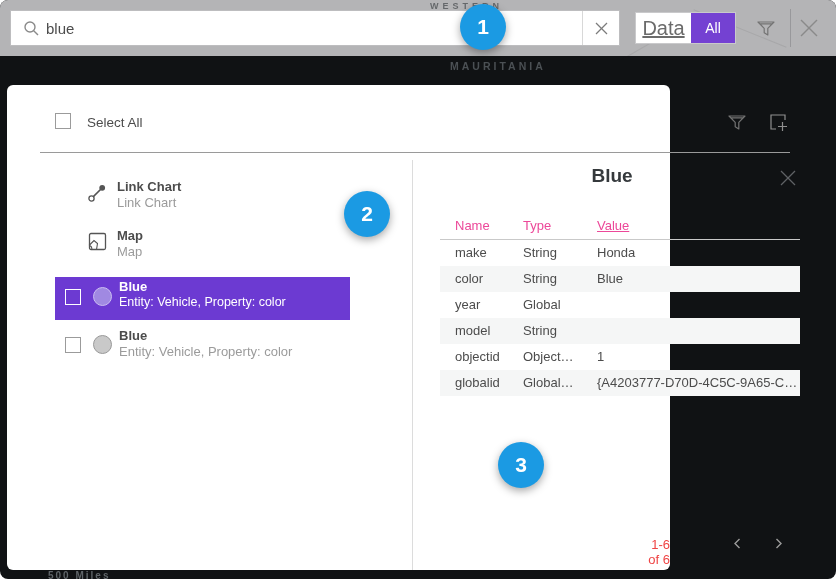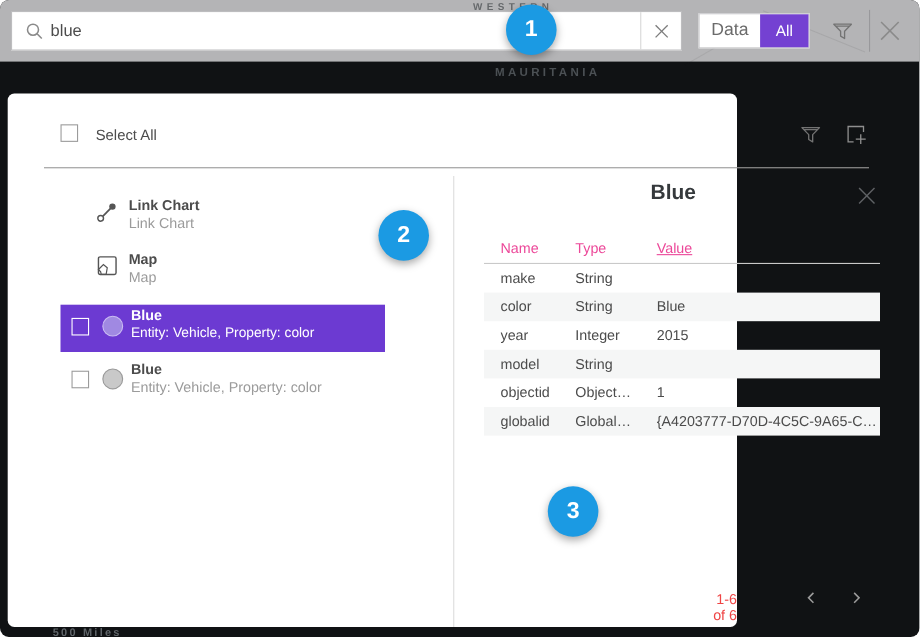--- a/index.html
+++ b/index.html
@@ -9,21 +9,21 @@
   
   .topbar{position:absolute;left:0;top:0;width:836px;height:56px;background:#b4b4b6;}
   .map-label-western{position:absolute;left:430px;top:1px;font-size:9px;font-weight:bold;letter-spacing:4px;color:rgba(48,53,57,0.6);}
   .boundary-a{position:absolute;left:690px;top:28px;width:100px;height:1px;background:rgba(30,30,30,0.08);transform:rotate(22deg);}
   .boundary-b{position:absolute;left:618px;top:44px;width:60px;height:1px;background:rgba(30,30,30,0.07);transform:rotate(-30deg);}
   .search-box{position:absolute;left:10px;top:10px;width:610px;height:36px;background:#ffffff;border:1px solid #bdbdbf;box-sizing:border-box;display:flex;align-items:center;}
   .search-input{flex:1;height:32px;border:none;outline:none;font-family:inherit;font-size:15px;color:#4c4c4c;padding:0 8px 0 6px;background:transparent;}
   .search-glyph{margin-left:12px;display:flex;align-items:center;}
   .clear-btn{width:36px;height:100%;border-left:1px solid #d8d8d8;display:flex;align-items:center;justify-content:center;cursor:pointer;}
   .scope{position:absolute;left:635px;top:12px;width:101px;height:32px;background:#fff;border:1px solid #c9c9cb;box-sizing:border-box;display:flex;}
-  .scope-data{flex:1;display:flex;align-items:center;justify-content:center;font-size:16px;color:#6b6b6b;cursor:pointer;}
+  .scope-data{flex:1;display:flex;align-items:center;justify-content:center;font-size:20px;color:#6b6b6b;cursor:pointer;text-decoration:underline;}
   .scope-all{width:44px;display:flex;align-items:center;justify-content:center;font-size:14px;color:#fff;background:#7441d2;cursor:pointer;}
   .tb-funnel{position:absolute;left:755px;top:17px;cursor:pointer;}
   .tb-divider{position:absolute;left:790px;top:9px;width:1px;height:38px;background:#98989b;}
   .tb-close{position:absolute;left:797px;top:16px;cursor:pointer;}
 
   
   .map-label-mauritania{position:absolute;left:450px;top:60px;font-size:10.5px;font-weight:bold;letter-spacing:3px;color:#4b5054;}
   .map-label-scale{position:absolute;left:48px;top:570px;font-size:10px;font-weight:bold;letter-spacing:2px;color:#6e7478;opacity:.85;}
 
   
@@ -182,30 +182,30 @@
 
     <div class="thead th-name">Name</div>
     <div class="thead th-type">Type</div>
     <div class="thead th-value">Value</div>
     <div class="thead-rule"></div>
 
     <div class="tbl">
       <div class="trow">
         <span class="tcell">make</span>
         <span class="tcell">String</span>
+        <span class="tcell">Honda</span>
       </div>
       <div class="trow">
         <span class="tcell">color</span>
         <span class="tcell">String</span>
         <span class="tcell">Blue</span>
       </div>
       <div class="trow">
         <span class="tcell">year</span>
-        <span class="tcell">Integer</span>
-        <span class="tcell">2015</span>
+        <span class="tcell">Global</span>
       </div>
       <div class="trow">
         <span class="tcell">model</span>
         <span class="tcell">String</span>
       </div>
       <div class="trow">
         <span class="tcell">objectid</span>
         <span class="tcell">Object…</span>
         <span class="tcell">1</span>
       </div>

